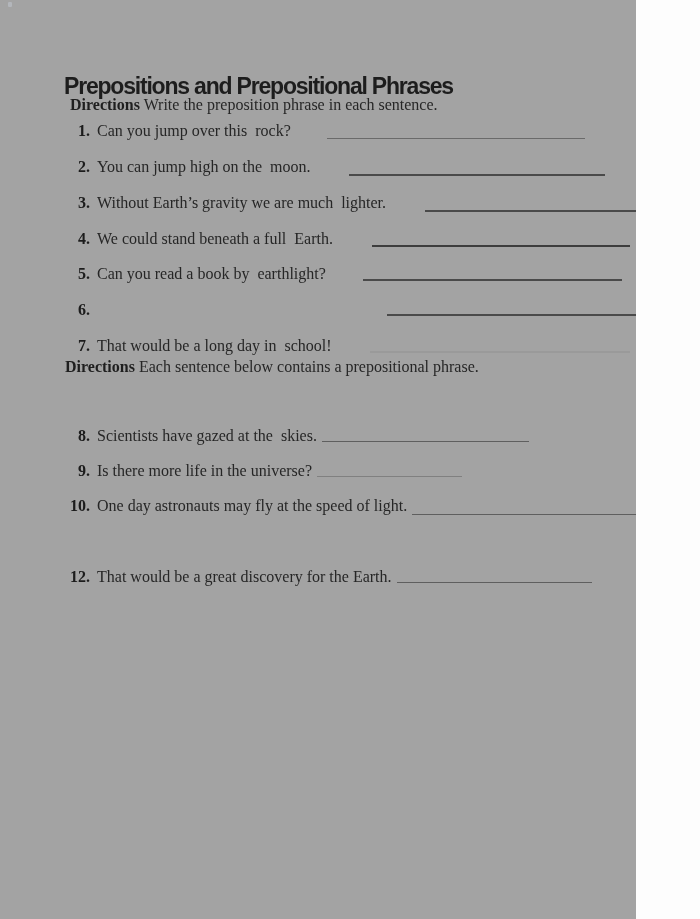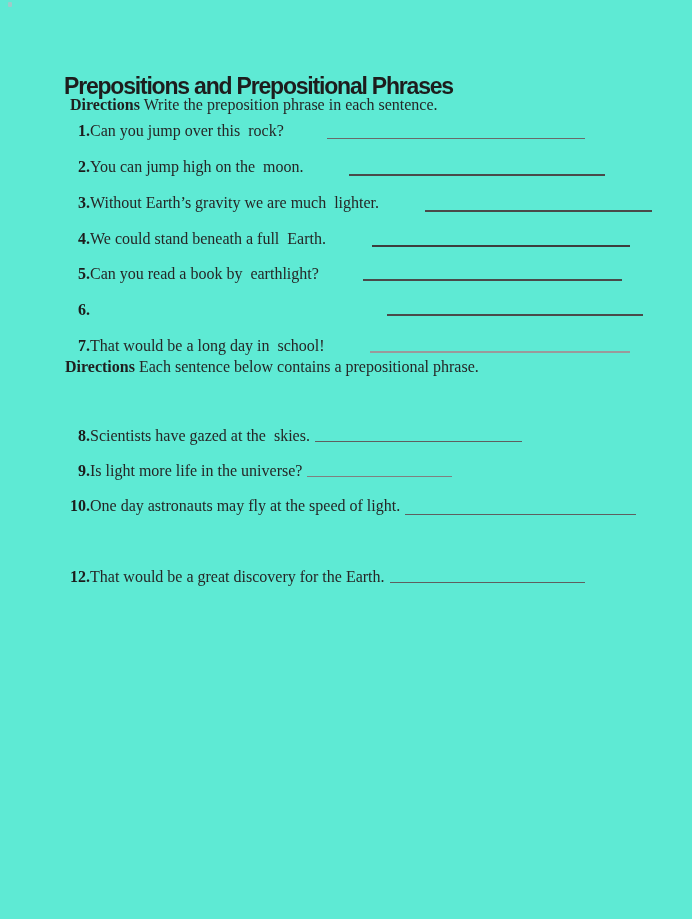--- a/index.html
+++ b/index.html
@@ -3,22 +3,22 @@
 <meta charset="utf-8">
 <style>
   html, body { margin: 0; padding: 0; }
   body {
     width: 700px; height: 919px;
     background: #fdfdfd;
     font-family: "Liberation Serif", "DejaVu Serif", serif;
   }
   .page {
     position: relative;
-    width: 692px; height: 919px;
-    background: #5eead4;
+    width: 636px; height: 919px;
+    background: #a3a3a3;
     overflow: hidden;
   }
   .speck {
     position: absolute; left: 8px; top: 2px;
     width: 4px; height: 5px; background: #b9bec4;
     border-radius: 1px; opacity: .7;
   }
   .title {
     position: absolute; left: 64px; top: 58px;
     font-family: "Liberation Sans", "DejaVu Sans", sans-serif;
@@ -41,20 +41,21 @@
     font-size: 16px; line-height: 19px;
     color: #262626;
   }
   .num {
     display: inline-block; width: 32px;
     text-align: right;
     font-weight: 700; color: #1c1c1c;
     flex: 0 0 32px;
   }
   .sentence {
+    margin-left: 7px;
     white-space: pre-wrap;
   }
   
   .blank-abs {
     position: absolute; height: 0;
     border-bottom: 2px solid #4a4a4a;
   }
   
   .blank-inline {
     display: inline-block; height: 0;
@@ -118,21 +119,21 @@
   <p class="directions" style="top:356px; margin:0;"><b>Directions</b><span> Each sentence below contains a prepositional phrase.</span><br></p>
 
   <div class="item" style="top:426px;">
     <span class="num">8.</span>
     <span class="sentence">Scientists have gazed at the  skies.</span>
     <span class="blank-inline" style="width:207px;"></span>
   </div>
 
   <div class="item" style="top:461px;">
     <span class="num">9.</span>
-    <span class="sentence">Is light more life in the universe?</span>
+    <span class="sentence">Is there more life in the universe?</span>
     <span class="blank-inline" style="width:145px; border-bottom-color:#808080;"></span>
   </div>
 
   <div class="item" style="top:496px;align-items:flex-end;">
     <span class="num">10.</span>
     <span class="sentence">One day astronauts may fly at the speed of light.</span>
     <span class="blank-inline" style="width:231px;"></span>
   </div>
 
 

